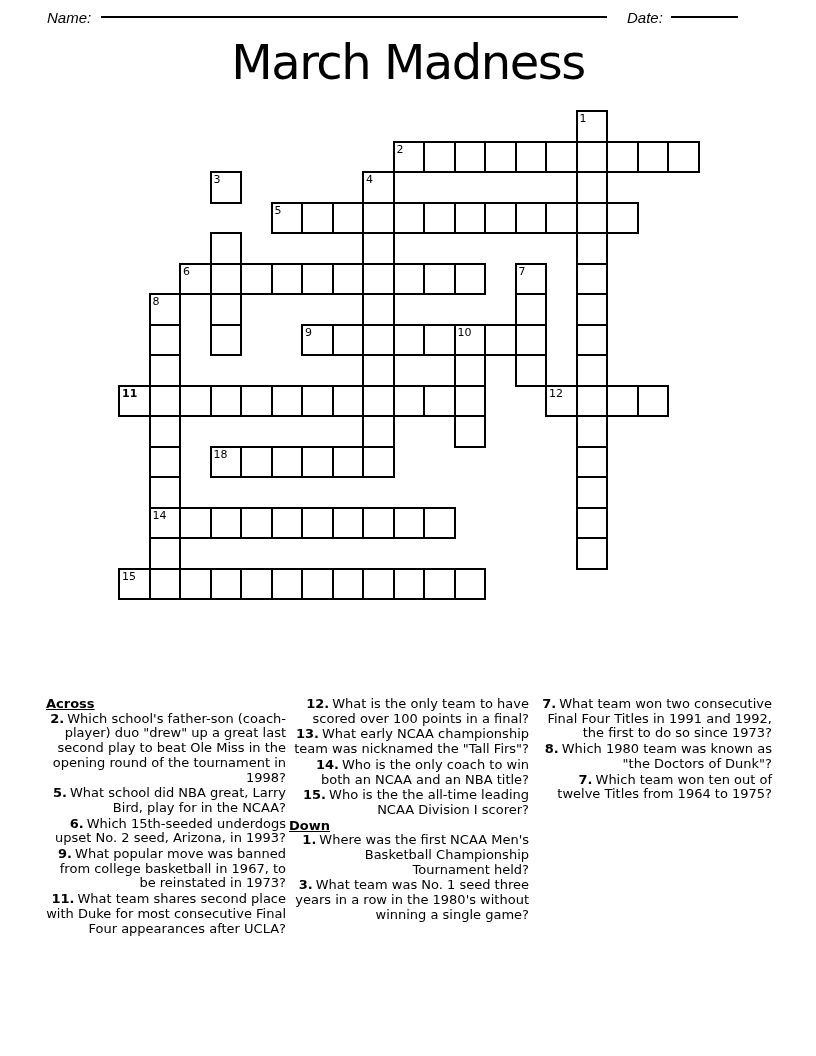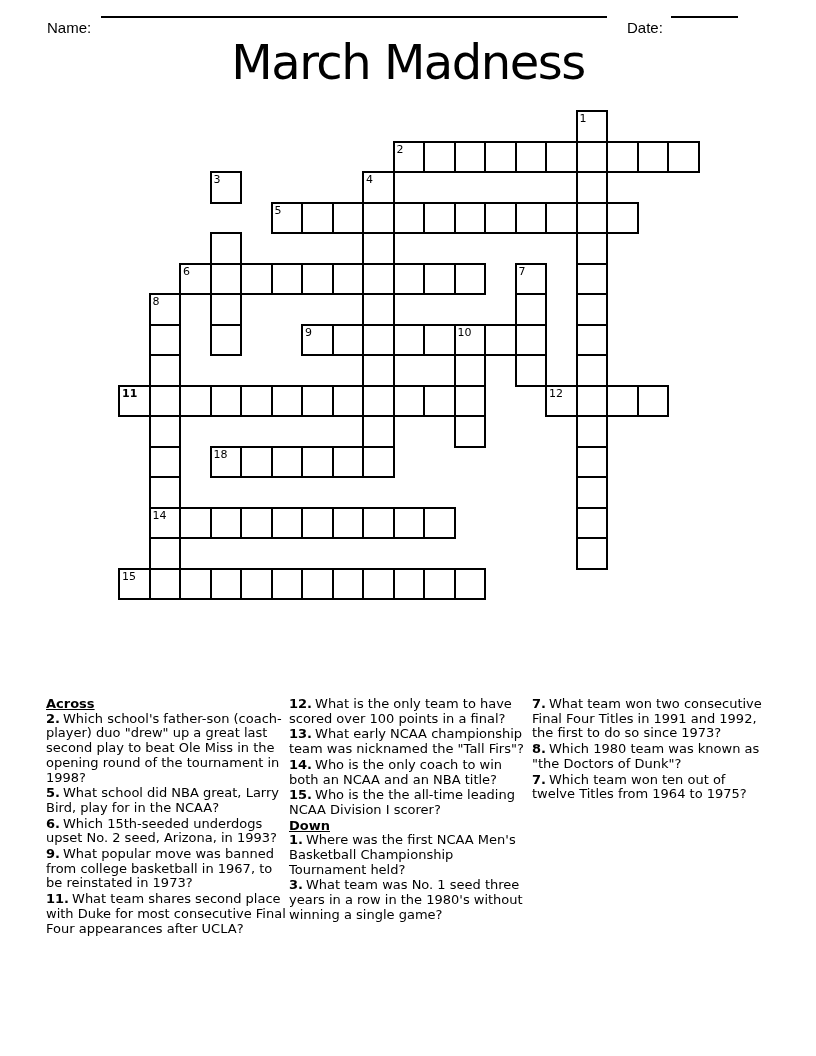--- a/index.html
+++ b/index.html
@@ -1,40 +1,40 @@
 <!DOCTYPE html>
 <html><head>
 <meta charset="utf-8">
 <style>
   html,body{margin:0;padding:0;background:#fff;}
   .page{position:relative;width:816px;height:1056px;background:#ffffff;color:#000;
         font-family:"Liberation Sans",sans-serif;overflow:hidden;}
 
   
-  .hdr-label{position:absolute;top:20px;font-size:15px;line-height:16px;}
+  .hdr-label{position:absolute;top:10px;font-size:15px;line-height:16px;font-style:italic;}
   .fill-line{position:absolute;top:0;height:16px;border-bottom:2px solid #000;}
 
   
   .title{position:absolute;top:36px;left:0;width:100%;text-align:center;
          font-family:"DejaVu Sans",sans-serif;font-size:48px;line-height:52px;
          letter-spacing:-1.5px;font-weight:500;}
 
   
   .grid{position:absolute;left:0;top:0;width:816px;height:700px;}
   .cell{position:absolute;width:32.5px;height:32.5px;box-sizing:border-box;
         border:2px solid #000;background:#fff;}
   .cellnum{position:absolute;top:0;left:2px;font-size:11px;line-height:13px;
            font-family:"DejaVu Sans",sans-serif;}
 
   
   .clues{position:absolute;left:46px;top:697px;width:728px;display:flex;gap:3px;
          font-family:"DejaVu Sans",sans-serif;font-size:13px;line-height:14.7px;}
   .clue-col{width:240px;flex:0 0 auto;}
   .clue-head{font-weight:bold;text-decoration:underline;}
-  .clue{margin:0 0 1px 0;}
+  .clue{margin:0 0 1px 0;text-align:right;}
   .clue .num{font-weight:bold;}
   .clue .txt{margin-left:3px;}
 </style>
 </head>
 <body>
 
 <div class="page">
 
   <span class="hdr-label" style="left:47px;">Name:</span>
   <div class="fill-line" style="left:101px;width:506px;"></div>

